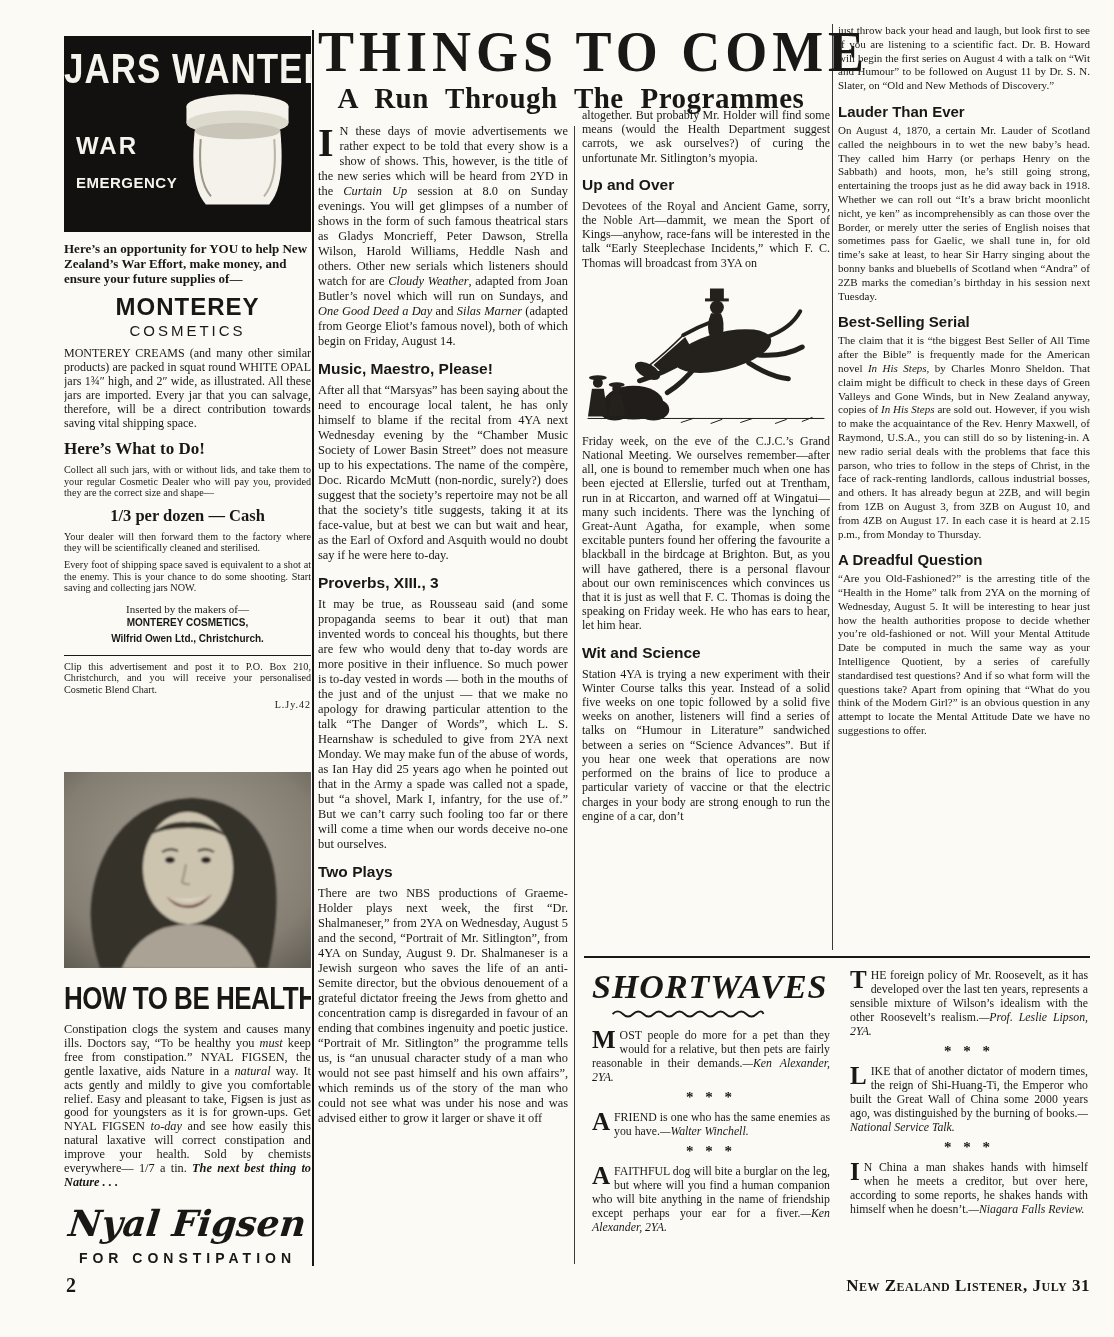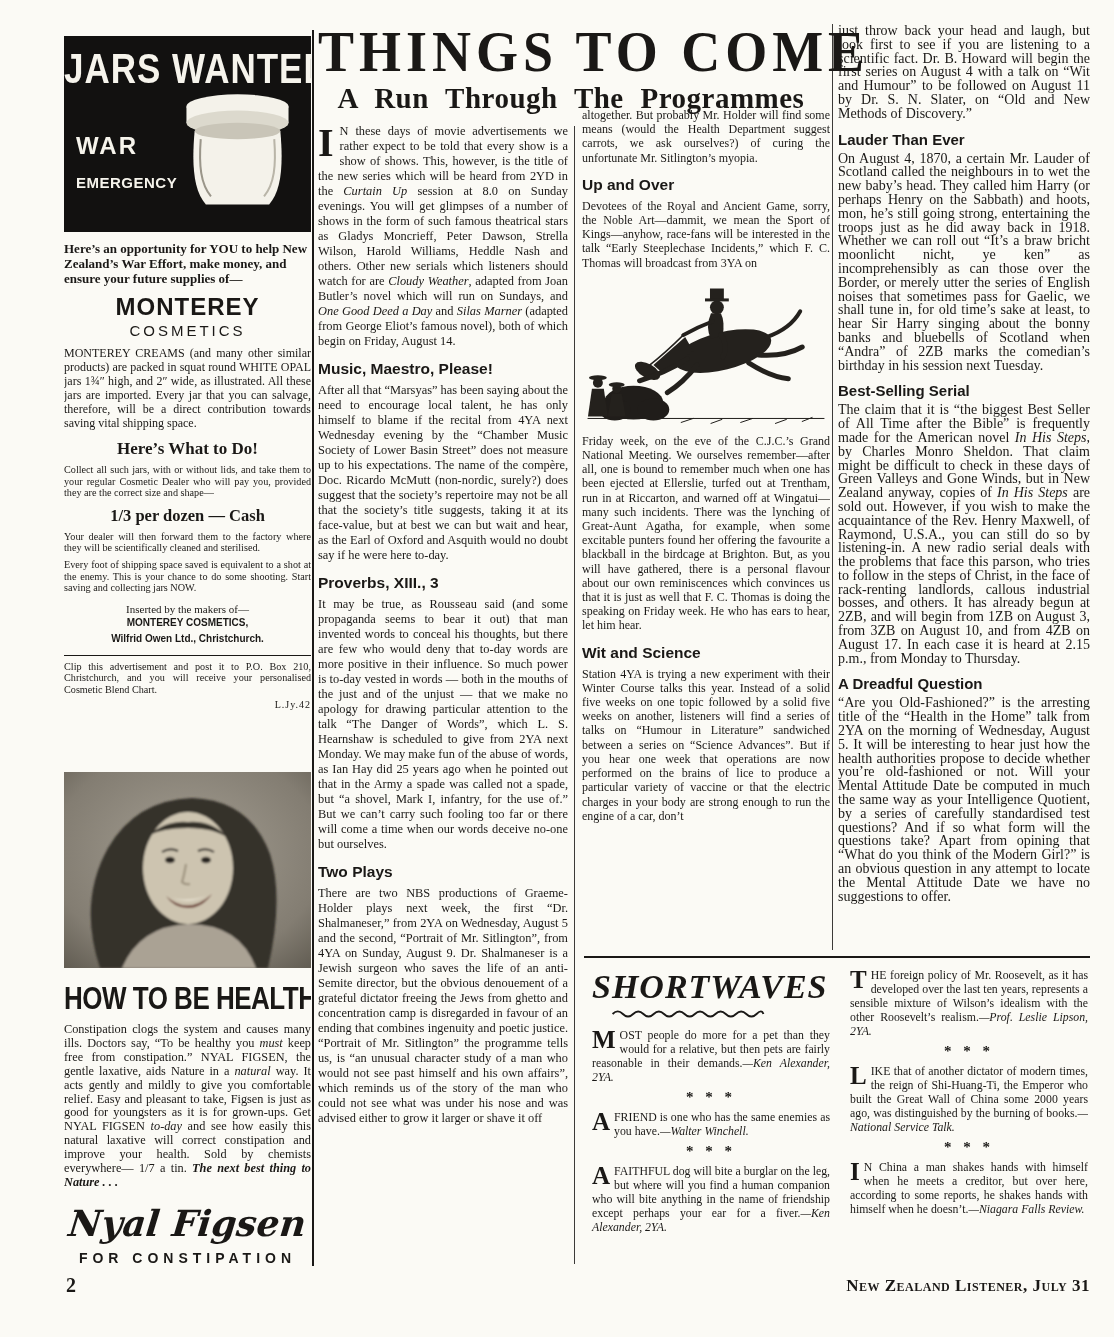--- a/index.html
+++ b/index.html
@@ -21,21 +21,21 @@
   }
   .war { position:absolute; left:12px; top:96px; font-family:"Liberation Sans", sans-serif; font-weight:bold; }
   .war-1 { font-size:24px; letter-spacing:2px; }
   .war-2 { font-size:15px; margin-top:14px; letter-spacing:0.5px; }
   .jar-svg { position:absolute; right:4px; top:44px; width:138px; height:148px; }
 
   .ad-intro { margin-top:9px; font-size:13px; line-height:15px; font-weight:bold; }
   .brand1 { text-align:center; font-family:"Liberation Sans", sans-serif; font-weight:bold; font-size:24px; letter-spacing:1px; margin-top:7px; }
   .brand2 { text-align:center; font-family:"Liberation Sans", sans-serif; font-weight:normal; font-size:15px; letter-spacing:3px; margin-top:1px; }
   .ad-body { margin-top:7px; font-size:12px; line-height:14px; text-align:justify; }
-  .wtd { margin-top:9px; text-align:center; font-weight:bold; font-size:17px; }
+  .wtd { margin-top:9px; font-weight:bold; font-size:17px; }
   .ad-small { margin-top:5px; font-size:10.2px; line-height:11.6px; text-align:justify; }
   .price { margin-top:7px; text-align:center; font-weight:bold; font-size:16.5px; }
   .inserted { margin-top:9px; text-align:center; font-size:11px; }
   .maker { text-align:center; font-family:"Liberation Sans", sans-serif; font-weight:bold; font-size:10px; line-height:16px; }
   .clip { margin-top:8px; padding-top:5px; border-top:1.5px solid #1a1816; font-size:10.2px; line-height:11.6px; text-align:justify; }
   .code { margin-top:3px; text-align:right; font-size:10px; letter-spacing:1px; }
 
   .portrait { position:absolute; top:736px; left:0; right:0; height:196px; background:#837d72; overflow:hidden; }
   .portrait svg { display:block; width:100%; height:100%; }
 
@@ -65,21 +65,21 @@
   }
   .art-subtitle { margin-top:4px; font-weight:bold; font-size:29px; word-spacing:9px; letter-spacing:0.5px; }
 
   .col { position:absolute; overflow:hidden; }
   .c1 { left:318px; top:124px; width:250px; height:1142px; }
   .c2 { left:582px; top:108px; width:248px; height:830px; }
   .c3 { left:838px; top:24px;  width:252px; height:928px; }
   .body { text-align:justify; }
   .c1 .body { font-size:12.4px; line-height:15px; }
   .c2 .body { font-size:12px;   line-height:14.2px; }
-  .c3 .body { font-size:14px; line-height:13.8px; }
+  .c3 .body { font-size:11px; line-height:13.8px; }
   .sec { font-family:"Liberation Sans", sans-serif; font-weight:bold; font-size:15.5px; margin:11px 0 5px; }
   .c3 .sec { font-size:15px; margin:10px 0 4px; }
   .dropcap::first-letter {
     float:left; font-size:40px; line-height:31px; padding:3px 6px 0 0; font-weight:bold;
   }
   .horse { margin:7px 0; height:150px; }
   .horse svg { display:block; width:100%; height:100%; }
 
   
   .shortwaves {

